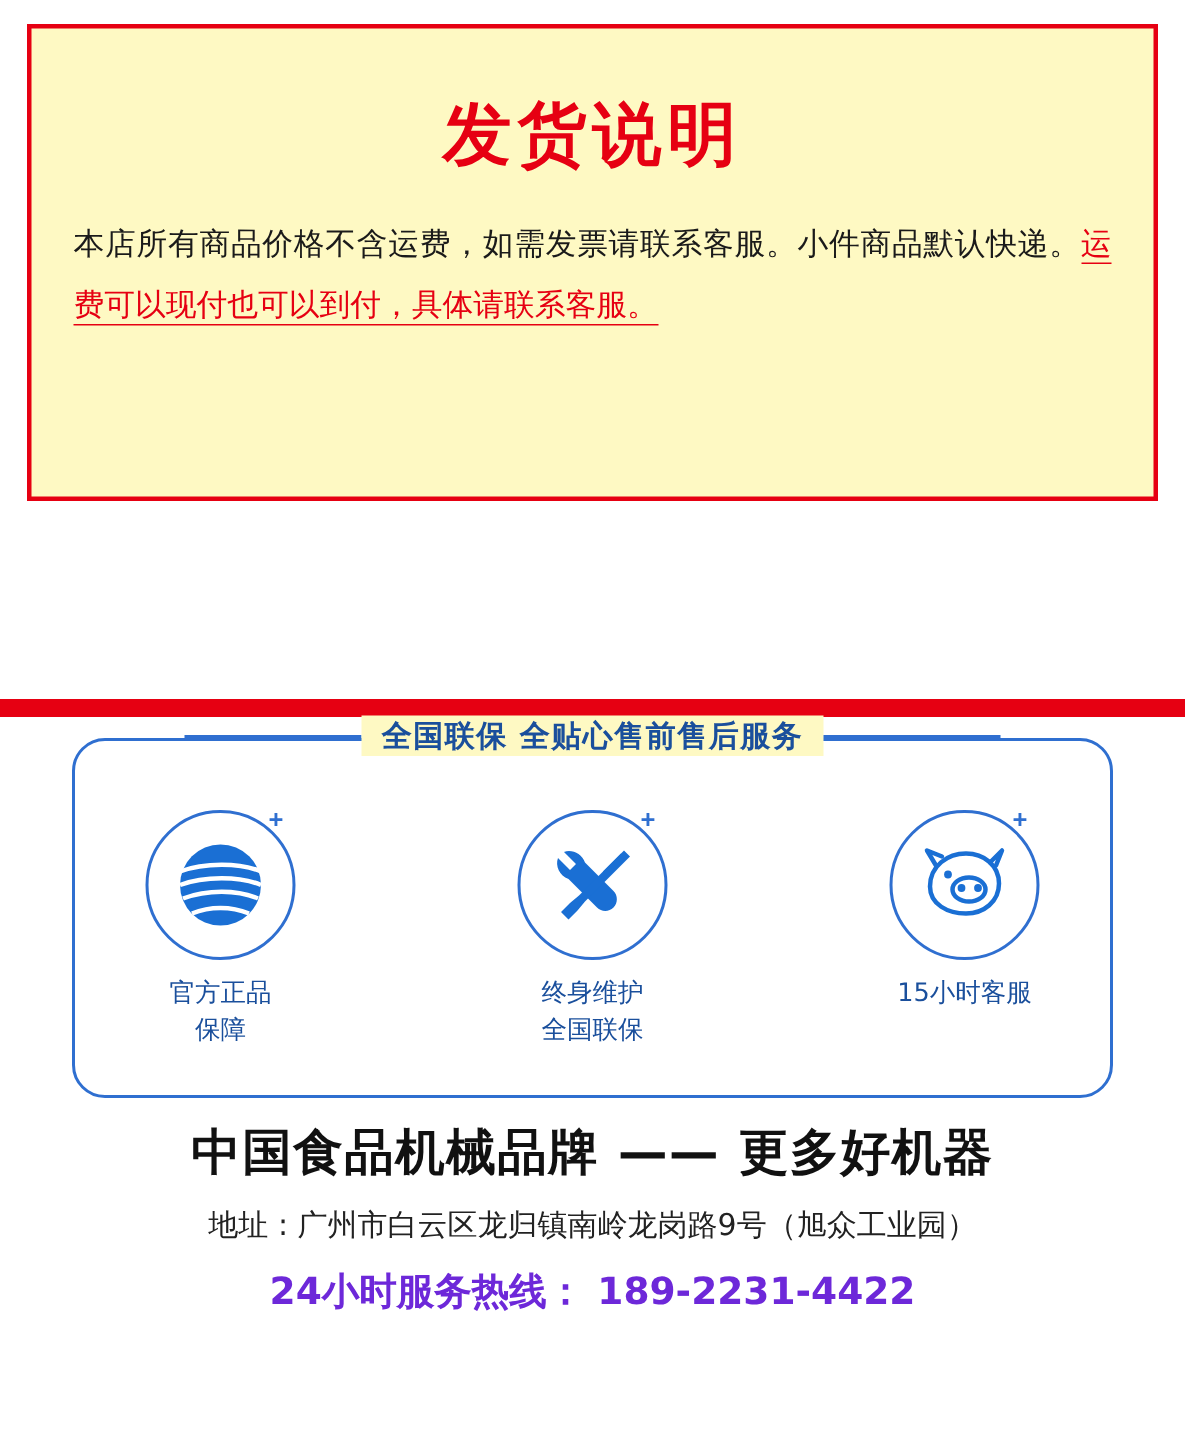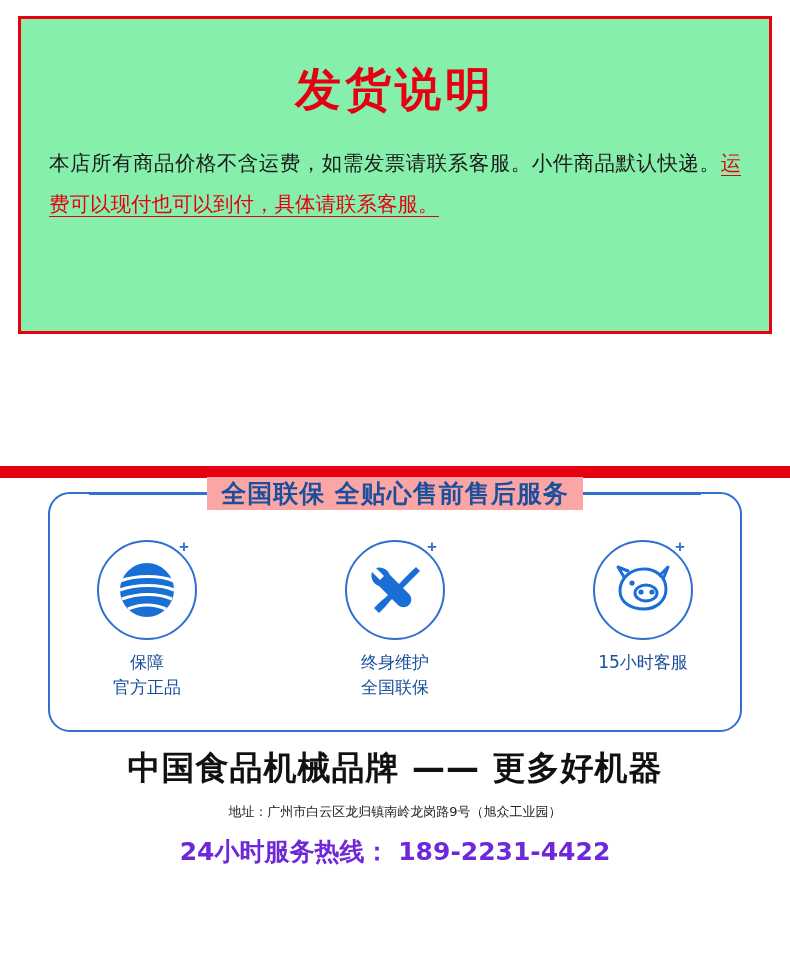--- a/index.html
+++ b/index.html
@@ -23,21 +23,21 @@
 
   
   .notice-box {
     position: absolute;
     left: 18px;
     top: 16px;
     width: 754px;
     height: 318px;
     border: 3px solid #e60012;
     box-sizing: border-box;
-    background: #86efac;
+    background: #fef9c3;
   }
   .notice-title {
     text-align: center;
     color: #e60012;
     font-size: 46px;
     font-weight: bold;
     letter-spacing: 4px;
     margin-top: 40px;
     font-family: "DejaVu Sans", "Liberation Sans", sans-serif;
   }
@@ -88,24 +88,24 @@
     display: flex;
     align-items: center;
     justify-content: center;
   }
   .service-head .bar {
     height: 2px;
     background: #2f6fd0;
     width: 118px;
   }
   .service-head .txt {
-    background: #fca5a5;
+    background: #fef9c3;
     padding: 0 14px;
     color: #1a4f9c;
-    font-size: 25px;
+    font-size: 20px;
     font-weight: bold;
     letter-spacing: 1px;
     font-family: "DejaVu Sans", "Liberation Sans", sans-serif;
     white-space: nowrap;
   }
   .service-items {
     display: flex;
     justify-content: center;
     gap: 78px;
     padding-top: 46px;
@@ -154,21 +154,21 @@
     font-size: 33px;
     font-weight: bold;
     color: #111111;
     letter-spacing: 1px;
     line-height: 47px;
     font-family: "DejaVu Sans", "Liberation Sans", sans-serif;
     white-space: nowrap;
   }
   .addr {
     margin-top: 12px;
-    font-size: 13px;
+    font-size: 20px;
     color: #222222;
     font-family: "DejaVu Sans", "Liberation Sans", sans-serif;
   }
   .hotline {
     margin-top: 14px;
     font-size: 25px;
     font-weight: bold;
     color: #6d28d9;
     font-family: "DejaVu Sans", "Liberation Sans", sans-serif;
   }
@@ -203,22 +203,22 @@
           <span class="svc-plus">+</span>
           <svg width="62" height="62" viewBox="0 0 62 62">
             <circle cx="31" cy="31" r="27" fill="#1a6fd4"></circle>
             <path d="M4 22 C20 16 44 16 58 22" stroke="#ffffff" stroke-width="3" fill="none"></path>
             <path d="M4 31 C20 25 44 25 58 31" stroke="#ffffff" stroke-width="3" fill="none"></path>
             <path d="M6 40 C22 34 42 34 56 40" stroke="#ffffff" stroke-width="3" fill="none"></path>
             <path d="M12 50 C24 45 38 45 50 50" stroke="#ffffff" stroke-width="3" fill="none"></path>
           </svg>
         </div>
         <div class="svc-label">
+          <div>官方正品</div>
           <div>保障</div>
-          <div>官方正品</div>
         </div>
       </div>
 
       <div class="svc">
         <div class="svc-circle">
           <span class="svc-plus">+</span>
           <svg width="62" height="62" viewBox="0 0 62 62">
             <g fill="#1a6fd4">
               <path d="M12 9 L20 17 L16 21 L8 13 C6 18 9 25 15 27 L34 46 C37 49 42 49 45 46 C48 43 48 38 45 35 L26 16 C24 10 17 7 12 9 Z"></path>
               <path d="M50 10 L38 22 L41 25 L53 13 Z"></path>

